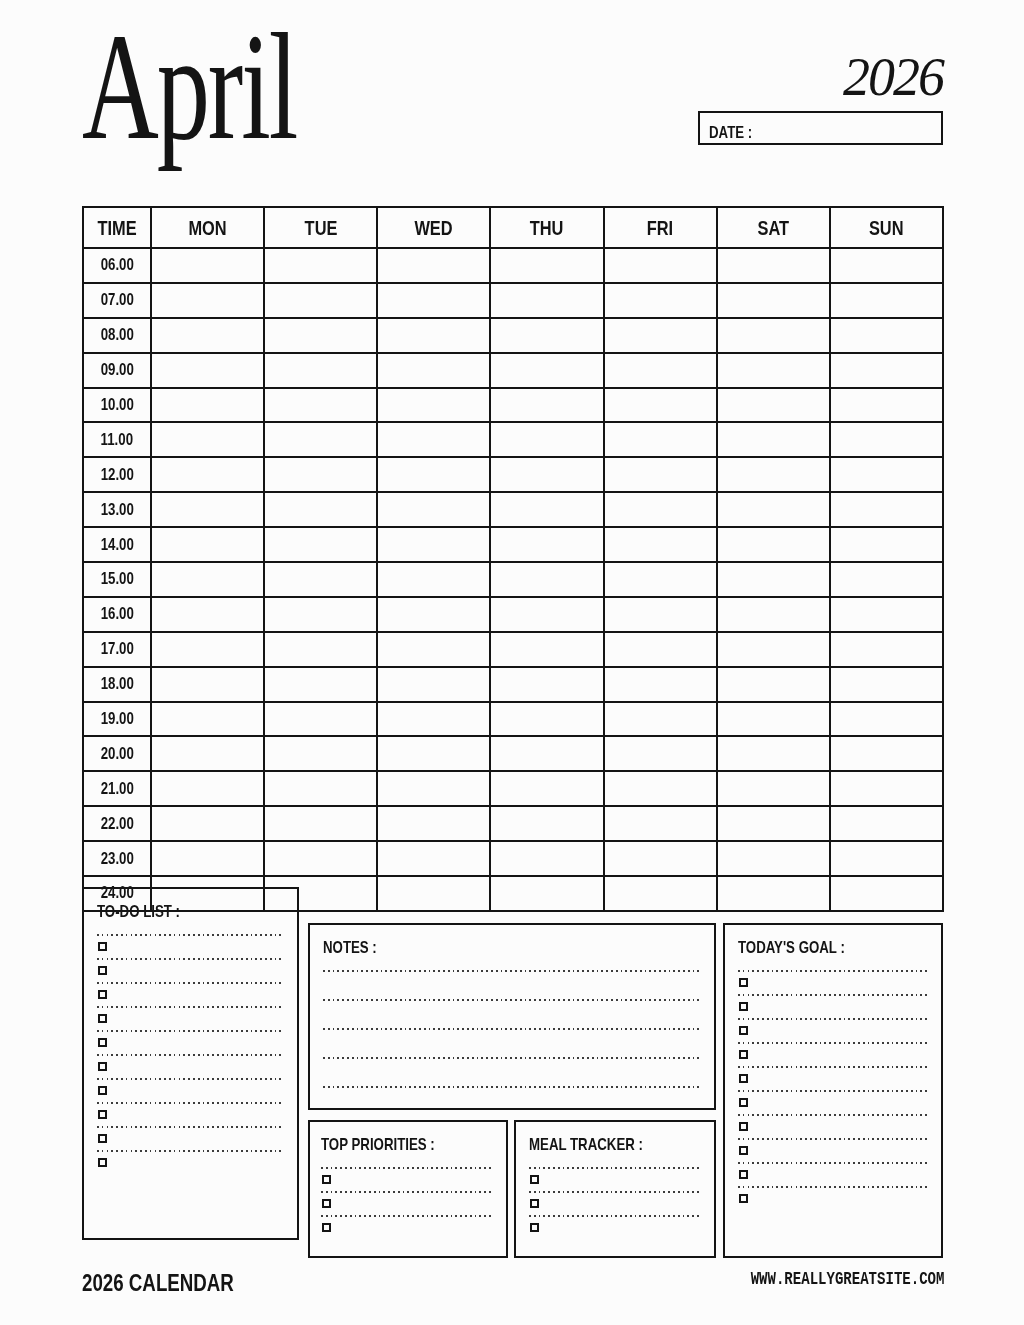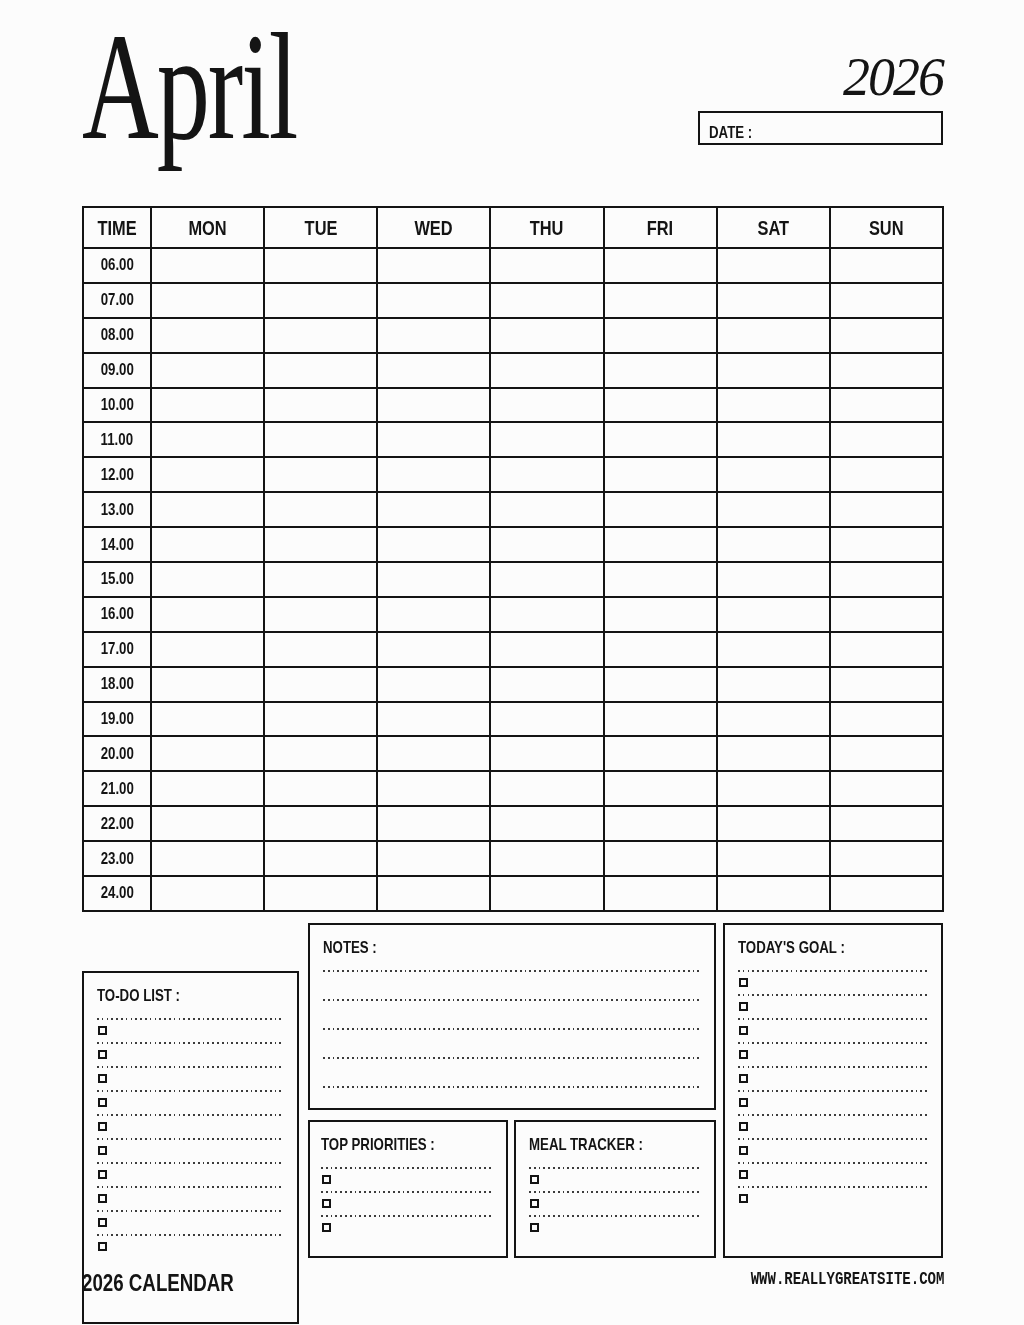--- a/index.html
+++ b/index.html
@@ -65,21 +65,21 @@
   .schedule tbody td{ height:34.9px; }
 
   
   .panel{
     position:absolute;
     border:2px solid var(--ink);
     padding:13px 13px 0 13px;
     background:transparent;
   }
   .panel-title{ font-size:17px; font-weight:bold; line-height:19px; margin-bottom:13px; }
-  .panel-todo      { left:82px;  top:971px;  width:217px; height:353px; }
+  .panel-todo      { left:82px;  top:887px;  width:217px; height:353px; }
   .panel-notes     { left:308px; top:923px;  width:408px; height:187px; }
   .panel-priorities{ left:308px; top:1120px; width:200px; height:138px;padding-left:11px; }
   .panel-meal      { left:514px; top:1120px; width:202px; height:138px; }
   .panel-goal      { left:723px; top:923px;  width:220px; height:335px; }
 
   .dotline{
     height:2px; width:100%;
     background-image:repeating-linear-gradient(to right,
       var(--dot) 0, var(--dot) 1.7px, transparent 1.7px, transparent 4.8px);
     margin-bottom:6px;

